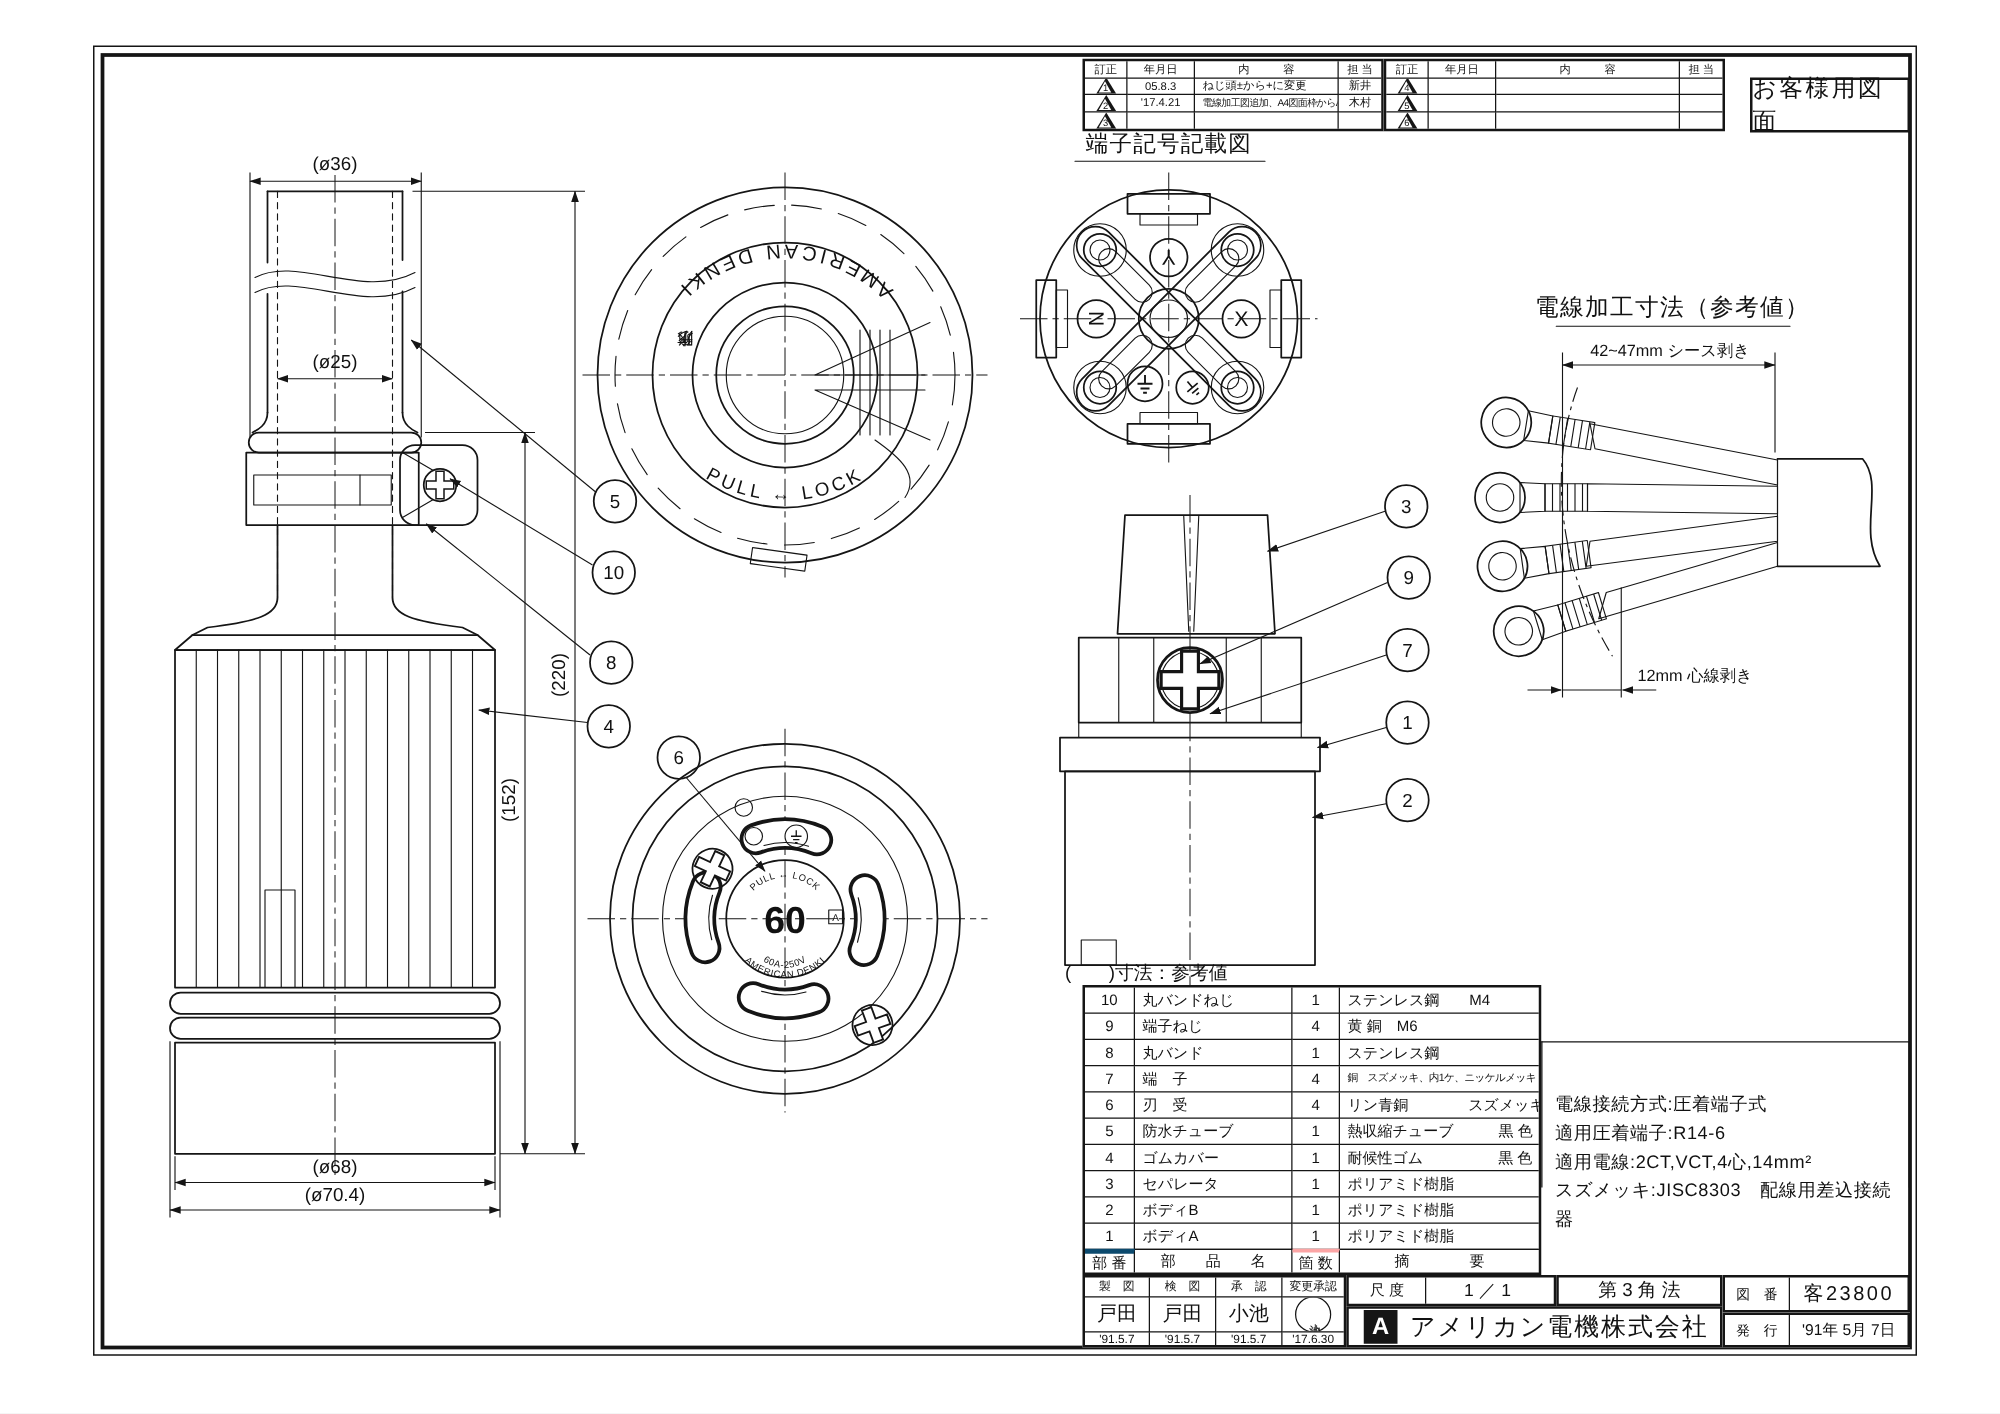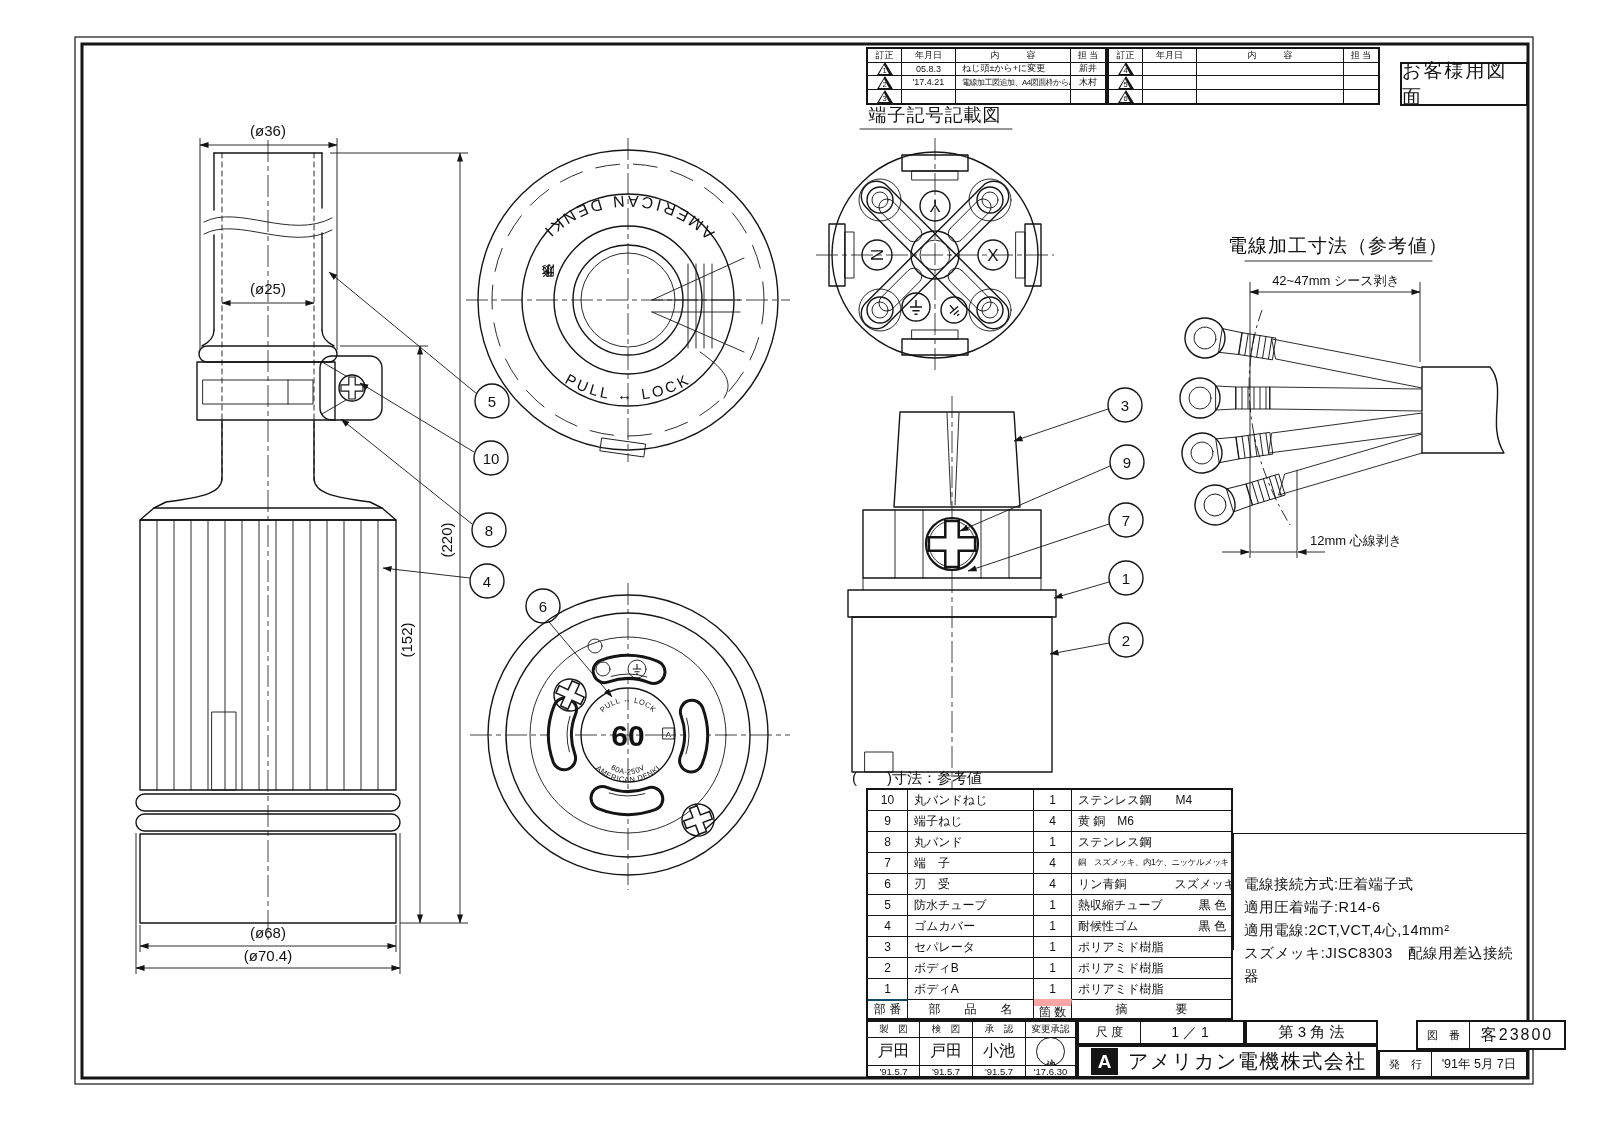--- a/index.html
+++ b/index.html
@@ -512,23 +512,23 @@
   <div class="cell">2</div>
   <div class="cell left">ボディB</div>
   <div class="cell">1</div>
   <div class="cell left noR">ポリアミド樹脂</div>
 
   <div class="cell">1</div>
   <div class="cell left">ボディA</div>
   <div class="cell">1</div>
   <div class="cell left noR">ポリアミド樹脂</div>
 
-  <div class="cell noB" style="border-top:2px solid #0c4a6e;margin-top:-1px">部 番</div>
+  <div class="cell noB" style="border-top:4px solid #0c4a6e;margin-top:-1px">部 番</div>
   <div class="cell noB" style="border-top:1px solid #151515;margin-top:-1px">部　　品　　名</div>
-  <div class="cell noB" style="border-top:7px solid #fca5a5;margin-top:-1px">箇 数</div>
+  <div class="cell noB" style="border-top:3px solid #fca5a5;margin-top:-1px">箇 数</div>
   <div class="cell noR noB" style="border-top:1px solid #151515;margin-top:-1px">摘　　　　要</div>
 </div>
 
 <div class="specs" style="left:1233px;top:833px;width:295px;height:117px">
   <div>電線接続方式:圧着端子式</div>
   <div>適用圧着端子:R14-6</div>
   <div>適用電線:2CT,VCT,4心,14mm²</div>
   <div>スズメッキ:JISC8303　配線用差込接続器</div>
 </div>
 
@@ -555,21 +555,21 @@
   <div class="cell noR" style="flex:1;font-size:14px;border-bottom:none;letter-spacing:4px">1／1</div>
 </div>
 
 <div class="box abs" style="left:1245px;top:1020px;width:133px;height:25px;display:flex;align-items:center;justify-content:center;font-size:15px">第 3 角 法</div>
 
 <div class="box abs" style="left:1077px;top:1045px;width:301px;height:33px;display:flex;align-items:center;gap:10px;padding-left:12px">
   <span class="logo">A</span>
   <span class="company">アメリカン電機株式会社</span>
 </div>
 
-<div class="box abs" style="left:1416px;top:1020px;width:150px;height:30px;display:flex">
+<div class="box abs" style="left:1378px;top:1020px;width:150px;height:30px;display:flex">
   <div class="cell" style="width:52px;font-size:11px;border-bottom:none">図　番</div>
   <div class="cell noR" style="flex:1;font-size:16px;letter-spacing:2px;border-bottom:none">客23800</div>
 </div>
 
 <div class="box abs" style="left:1378px;top:1050px;width:150px;height:28px;display:flex">
   <div class="cell" style="width:52px;font-size:11px;border-bottom:none">発　行</div>
   <div class="cell noR" style="flex:1;font-size:12.5px;border-bottom:none">'91年 5月 7日</div>
 </div>
 
 </div>

